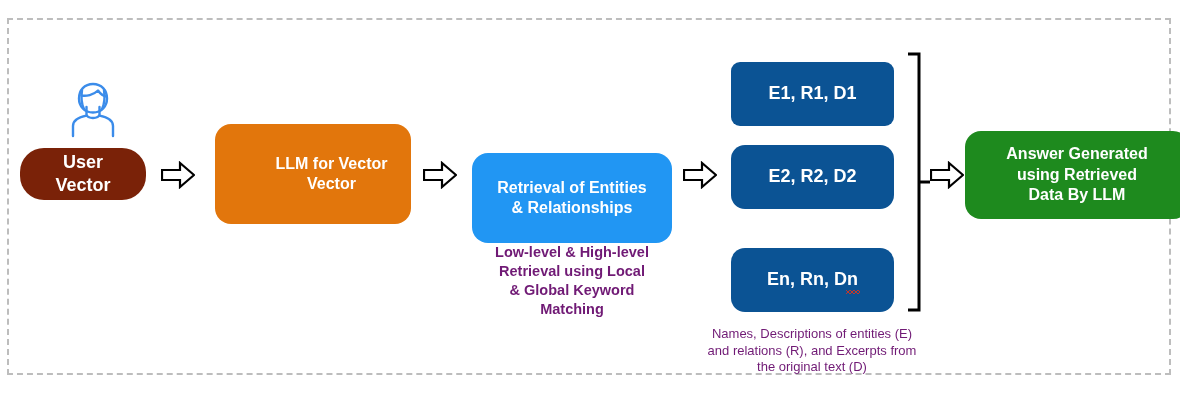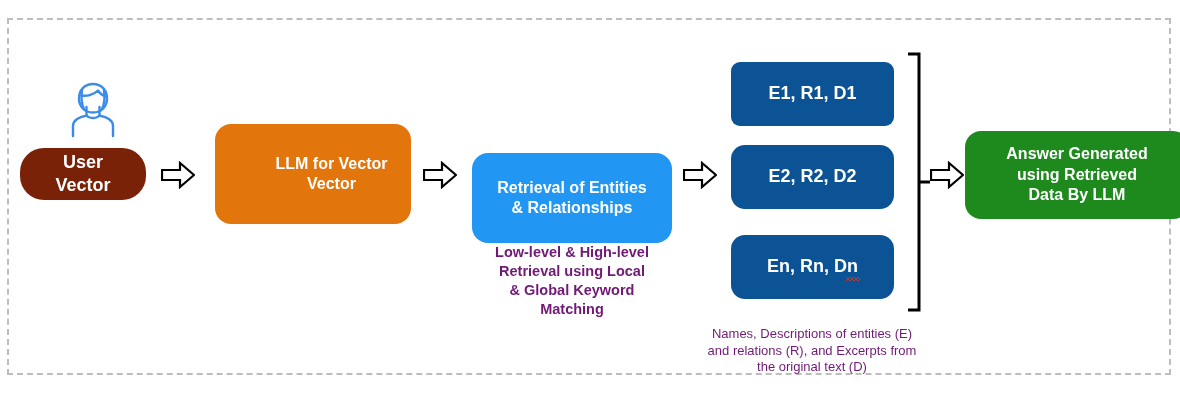--- a/index.html
+++ b/index.html
@@ -84,21 +84,21 @@
   .node-erd {
     left: 731px;
     width: 163px;
     height: 64px;
     background: #0B5394;
     font-size: 18px;
     border-radius: 14px;
   }
   .node-erd-1 { top: 62px; border-radius: 9px; }
   .node-erd-2 { top: 145px; }
-  .node-erd-n { top: 235px; }
+  .node-erd-n { top: 248px; }
 
   .node-answer {
     left: 965px;
     top: 131px;
     width: 224px;
     height: 88px;
     background: #1E8A1E;
     font-size: 16px;
     border-radius: 16px;
   }

